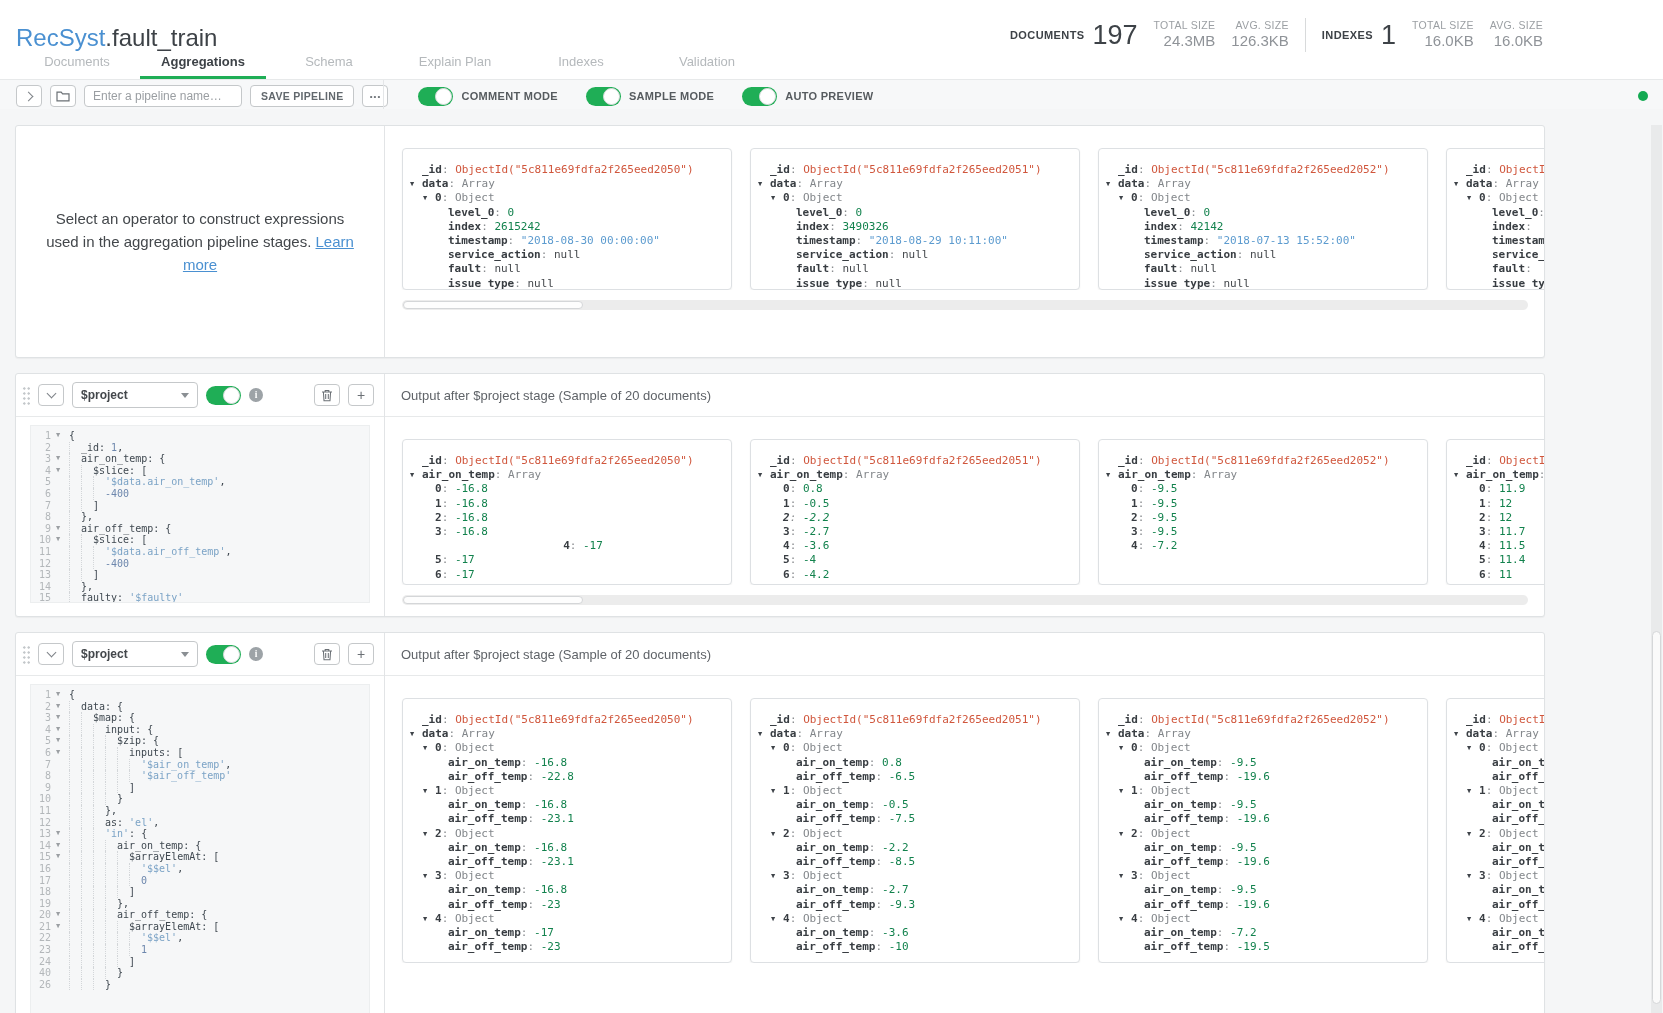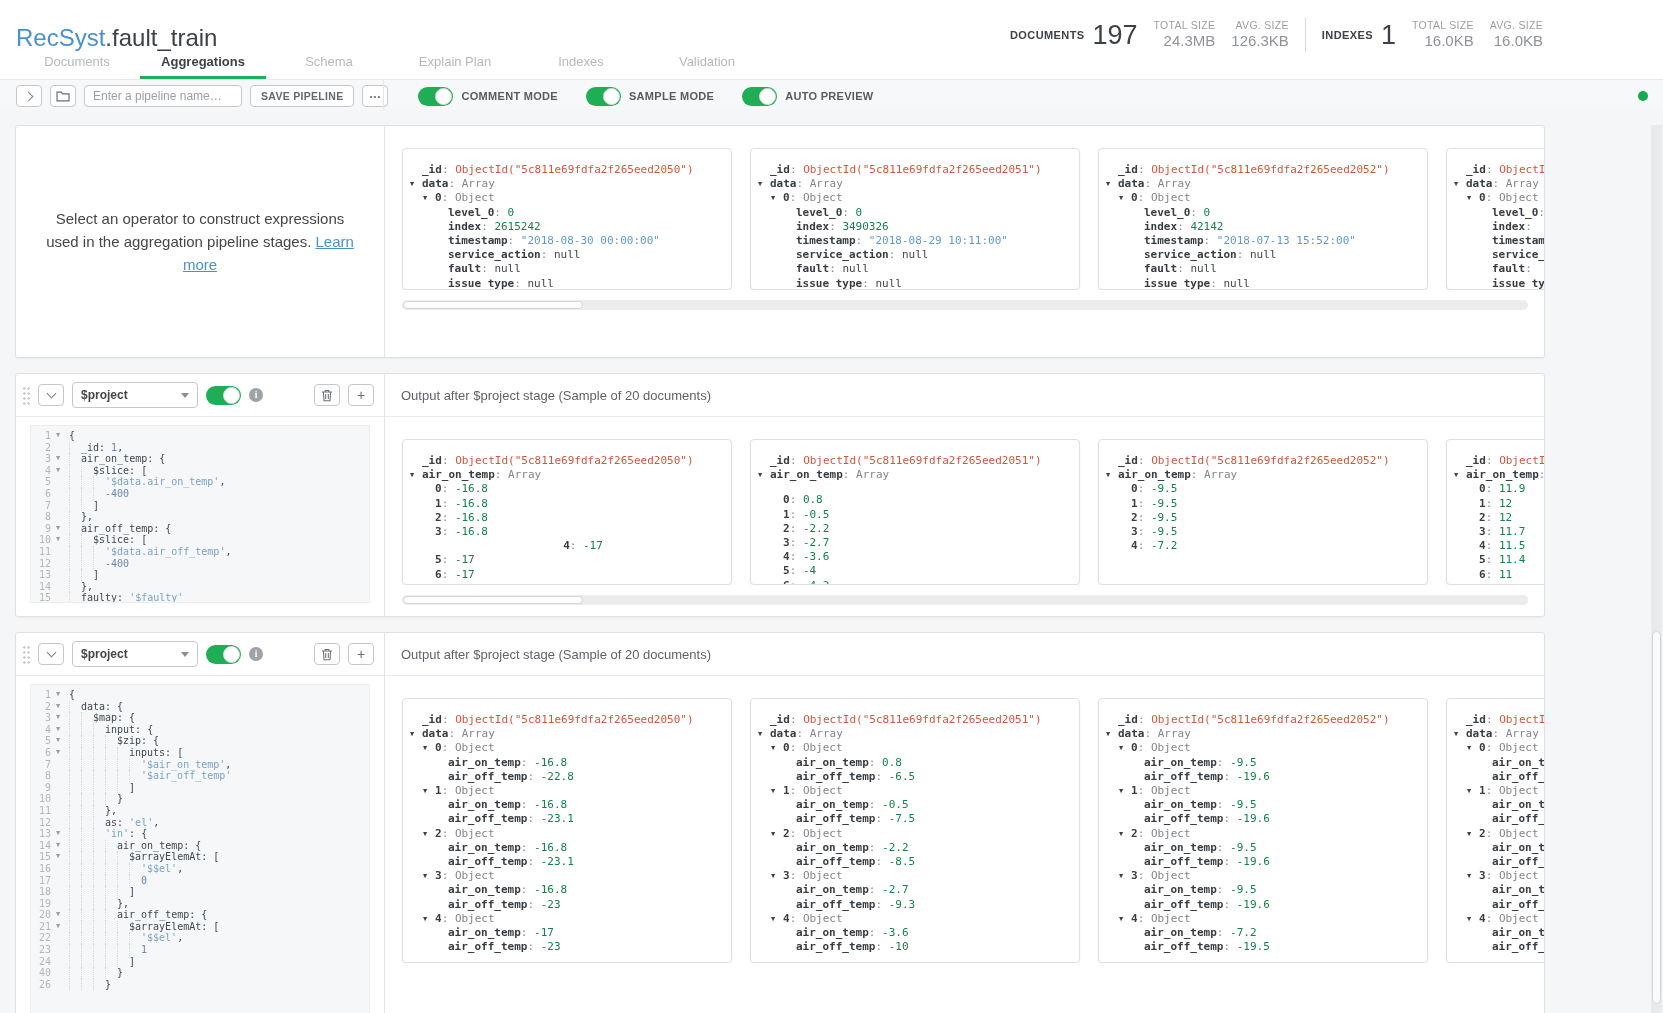--- a/index.html
+++ b/index.html
@@ -308,23 +308,23 @@
             <div class="dline" style="padding-left: 32px;"><span class="dkey">1</span><span class="dcolon">: </span><span class="v-num">-16.8</span></div>
             <div class="dline" style="padding-left: 32px;"><span class="dkey">2</span><span class="dcolon">: </span><span class="v-num">-16.8</span></div>
             <div class="dline" style="padding-left: 32px;"><span class="dkey">3</span><span class="dcolon">: </span><span class="v-num">-16.8</span></div>
             <div class="dline" style="padding-left: 32px; text-align: center;"><span class="dkey">4</span><span class="dcolon">: </span><span class="v-num">-17</span></div>
             <div class="dline" style="padding-left: 32px;"><span class="dkey">5</span><span class="dcolon">: </span><span class="v-num">-17</span></div>
             <div class="dline" style="padding-left: 32px;"><span class="dkey">6</span><span class="dcolon">: </span><span class="v-num">-17</span></div>
           </div>
           <div class="card">
             <div class="dline" style="padding-left: 19px;"><span class="dkey">_id</span><span class="dcolon">: </span><span class="v-oid">ObjectId("5c811e69fdfa2f265eed2051")</span></div>
             <div class="dline" style="padding-left: 19px;"><span class="dcaret" style="font-size: 7px;">▼</span><span class="dkey">air_on_temp</span><span class="dcolon">: </span><span class="v-type">Array</span></div>
-            <div class="dline" style="padding-left: 32px; margin-top: 11px;"><span class="dkey">0</span><span class="dcolon">: </span><span class="v-num">0.8</span></div>
+            <div class="dline" style="padding-left: 32px;"><span class="dkey">0</span><span class="dcolon">: </span><span class="v-num">0.8</span></div>
             <div class="dline" style="padding-left: 32px;"><span class="dkey">1</span><span class="dcolon">: </span><span class="v-num">-0.5</span></div>
-            <div class="dline" style="padding-left: 32px;"><span class="dkey">2</span><span class="dcolon">: </span><span class="v-num">-2.2</span></div>
+            <div class="dline" style="padding-left: 32px; font-style: italic;"><span class="dkey">2</span><span class="dcolon">: </span><span class="v-num">-2.2</span></div>
             <div class="dline" style="padding-left: 32px;"><span class="dkey">3</span><span class="dcolon">: </span><span class="v-num">-2.7</span></div>
             <div class="dline" style="padding-left: 32px;"><span class="dkey">4</span><span class="dcolon">: </span><span class="v-num">-3.6</span></div>
             <div class="dline" style="padding-left: 32px;"><span class="dkey">5</span><span class="dcolon">: </span><span class="v-num">-4</span></div>
             <div class="dline" style="padding-left: 32px;"><span class="dkey">6</span><span class="dcolon">: </span><span class="v-num">-4.2</span></div>
           </div>
           <div class="card">
             <div class="dline" style="padding-left: 19px;"><span class="dkey">_id</span><span class="dcolon">: </span><span class="v-oid">ObjectId("5c811e69fdfa2f265eed2052")</span></div>
             <div class="dline" style="padding-left: 19px;"><span class="dcaret" style="font-size: 7px;">▼</span><span class="dkey">air_on_temp</span><span class="dcolon">: </span><span class="v-type">Array</span></div>
             <div class="dline" style="padding-left: 32px;"><span class="dkey">0</span><span class="dcolon">: </span><span class="v-num">-9.5</span></div>
             <div class="dline" style="padding-left: 32px;"><span class="dkey">1</span><span class="dcolon">: </span><span class="v-num">-9.5</span></div>

